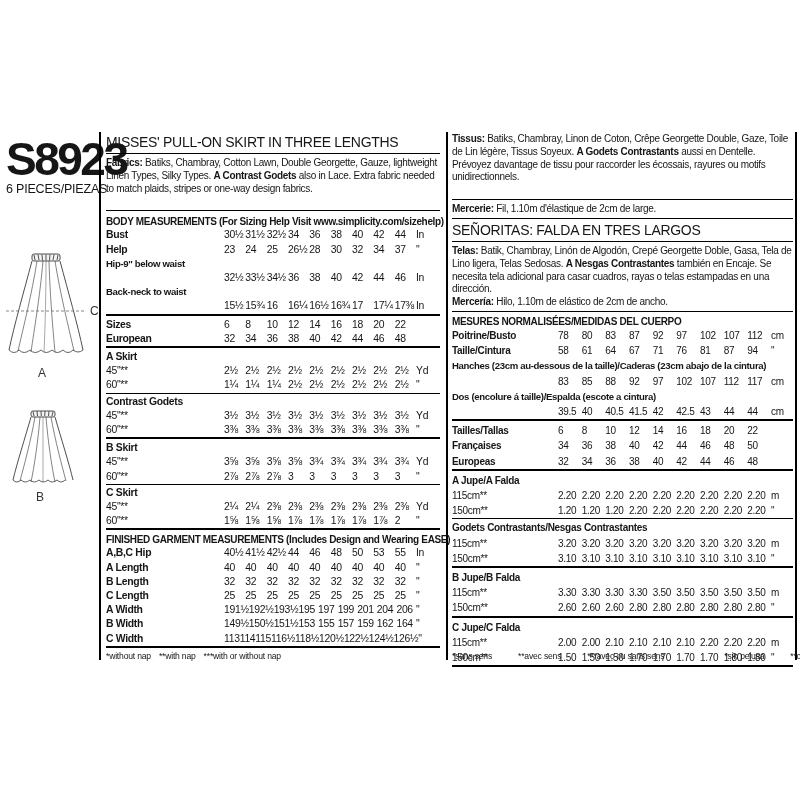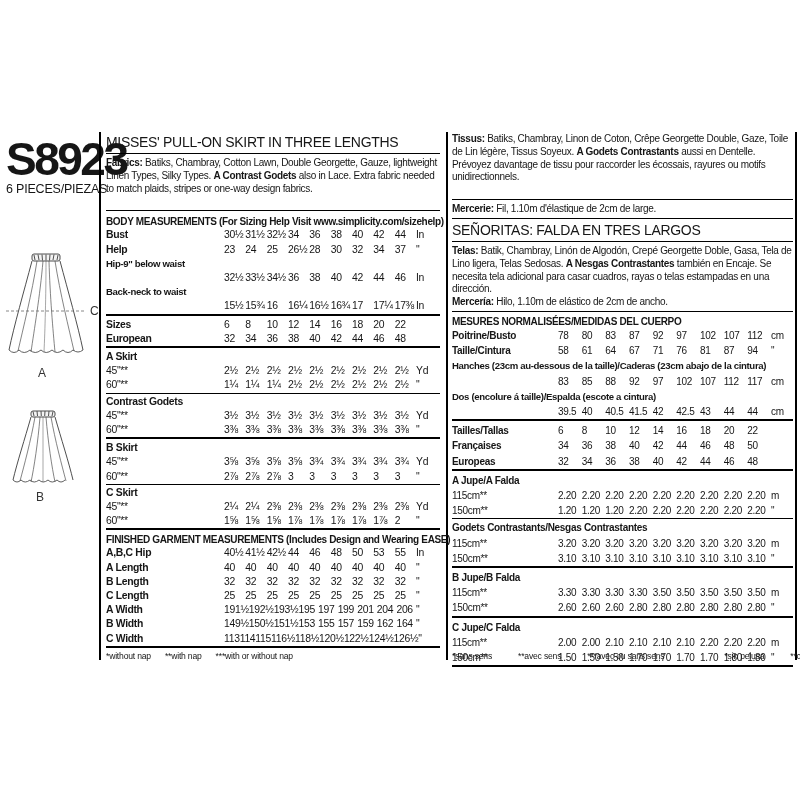--- a/index.html
+++ b/index.html
@@ -34,21 +34,21 @@
   .col-fr .trow{grid-template-columns:106px repeat(9,1fr) 22px;line-height:15.2px;font-size:10px;}
   .trow .tlabel{font-weight:bold;white-space:nowrap;overflow:hidden;}
   .trow .tlabel.plain{font-weight:normal;}
   .trow .tlabel.wide{grid-column:1/-1;font-size:9.6px;letter-spacing:-0.35px;}
   .trow.thead .tlabel{grid-column:1/-1;}
   .tval{white-space:nowrap;}
   .tunit{white-space:nowrap;}
   .trow.rt{border-bottom:1.2px solid #000;margin-bottom:1px;}
   .trow.rh{border-bottom:2px solid #000;margin-bottom:2px;}
   
-  .footnotes{position:absolute;bottom:1px;left:0;right:0;display:flex;gap:14px;
+  .footnotes{position:absolute;bottom:1px;left:0;right:0;display:flex;gap:8px;
     font-size:8.6px;letter-spacing:-0.2px;white-space:nowrap;}
   .col-fr .footnotes{gap:26px;}
   .col-fr .footnotes span:nth-child(4){margin-left:34px;}
 </style>
 </head>
 <body>
 
 <div class="sheet">
 
   <div class="brand">S8923</div>

